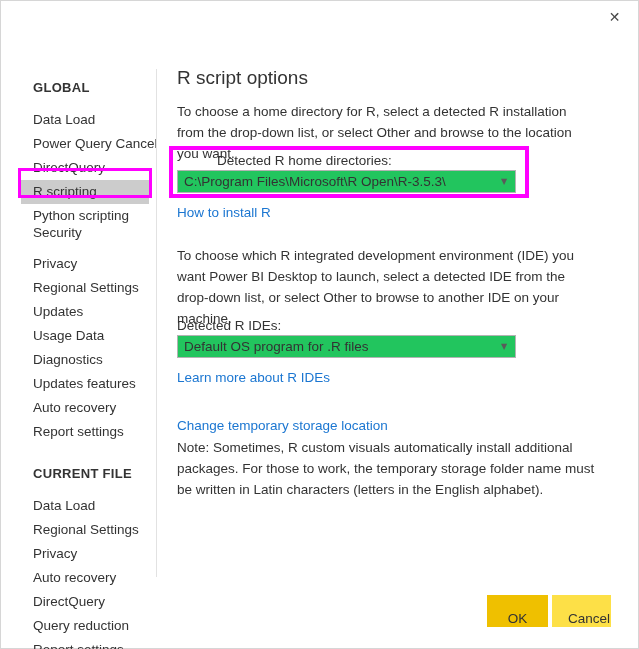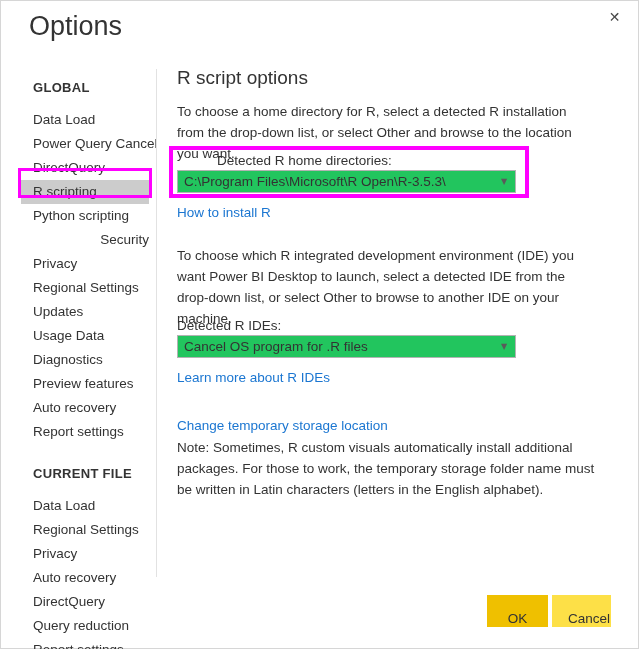--- a/index.html
+++ b/index.html
@@ -227,40 +227,39 @@
     width: 59px;
     background: #fde047;
   }
 </style>
 </head>
 <body>
 
 <div class="dialog">
 
   <div class="titlebar">
-    <div class="dialog-title">Options</div>
     <div class="close-button">
       <span class="close-glyph">✕</span>
     </div>
   </div>
 
   <div class="sidebar" id="sidebar">
       <div class="section-header" style="top: 17px;">GLOBAL</div>
       <div class="nav-item" style="top: 45px;">Data Load</div>
       <div class="nav-item" style="top: 69px;">Power Query Cancel</div>
       <div class="nav-item" style="top: 93px;">DirectQuery</div>
       <div class="nav-item selected" style="top: 117px;">R scripting</div>
       <div class="nav-item" style="top: 141px;">Python scripting</div>
-      <div class="nav-item" style="top: 165px; text-align: right;">Security</div>
+      <div class="nav-item" style="top: 158px;">Security</div>
       <div class="nav-item" style="top: 189px;">Privacy</div>
       <div class="nav-item" style="top: 213px;">Regional Settings</div>
       <div class="nav-item" style="top: 237px;">Updates</div>
       <div class="nav-item" style="top: 261px;">Usage Data</div>
       <div class="nav-item" style="top: 285px;">Diagnostics</div>
-      <div class="nav-item" style="top: 309px;">Preview features</div>
+      <div class="nav-item" style="top: 309px;">Updates features</div>
       <div class="nav-item" style="top: 333px;">Auto recovery</div>
       <div class="nav-item" style="top: 357px;">Report settings</div>
       <div class="section-header" style="top: 403px;">CURRENT FILE</div>
       <div class="nav-item" style="top: 431px;">Data Load</div>
       <div class="nav-item" style="top: 455px;">Regional Settings</div>
       <div class="nav-item" style="top: 479px;">Privacy</div>
       <div class="nav-item" style="top: 503px;">Auto recovery</div>
       <div class="nav-item" style="top: 527px;">DirectQuery</div>
       <div class="nav-item" style="top: 551px;">Query reduction</div>
       <div class="nav-item" style="top: 575px;">Report settings</div>
@@ -280,21 +279,21 @@
       <span class="combo-arrow">▼</span>
     </div>
 
     <a class="link" style="top:142px;">How to install R</a>
 
     <div class="para" style="top:182px;">To choose which R integrated development environment (IDE) you want Power BI Desktop to launch, select a detected IDE from the drop-down list, or select Other to browse to another IDE on your machine.</div>
 
     <div class="field-label" style="top:255px;">Detected R IDEs:</div>
 
     <div class="combo" style="top:272px; width:339px;">
-      <span class="combo-value">Cancel OS program for .R files</span>
+      <span class="combo-value">Default OS program for .R files</span>
       <span class="combo-arrow">▼</span>
     </div>
 
     <a class="link" style="top:307px;">Learn more about R IDEs</a>
 
     <a class="link" style="top:355px;">Change temporary storage location</a>
 
     <div class="para" style="top:374px; width:424px;">Note: Sometimes, R custom visuals automatically install additional packages. For those to work, the temporary storage folder name must be written in Latin characters (letters in the English alphabet).</div>
   </div>
 

